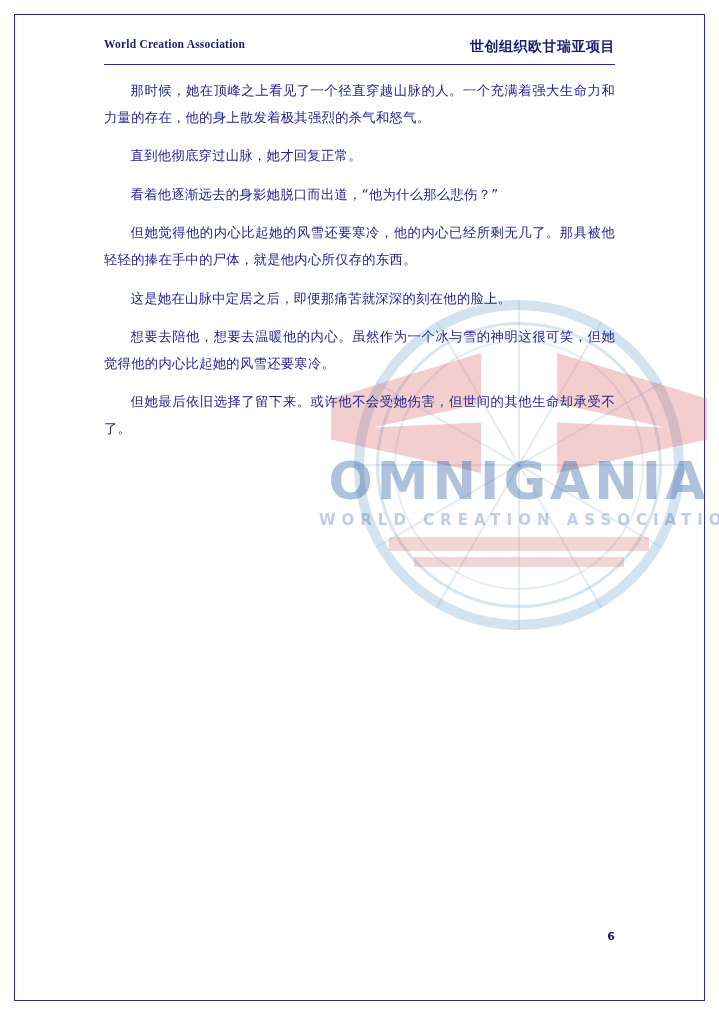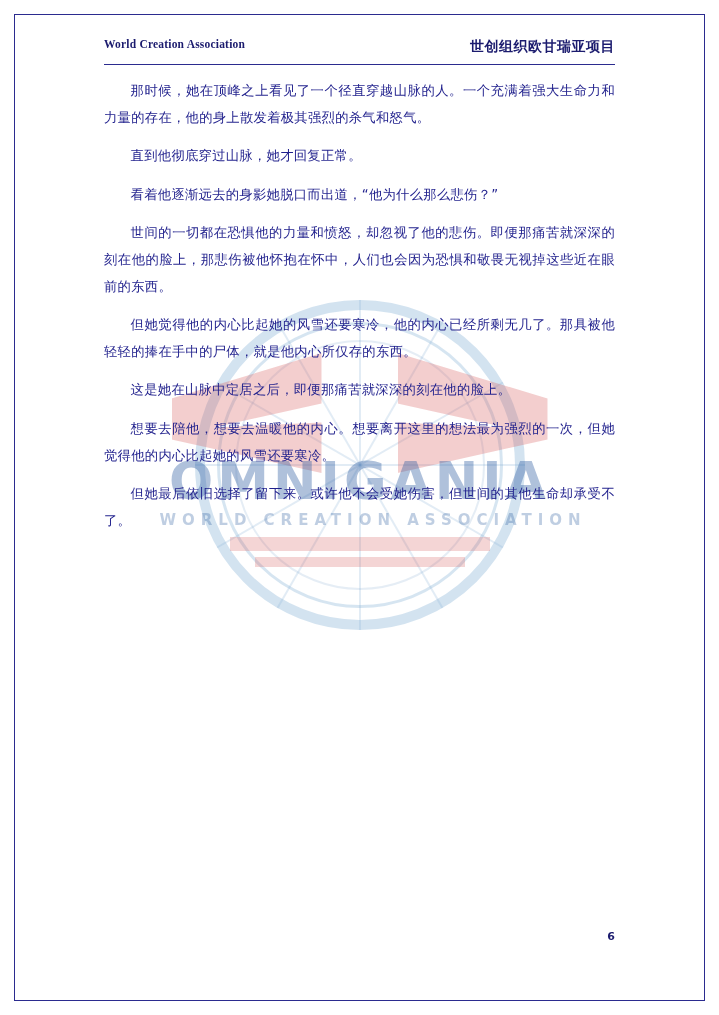--- a/index.html
+++ b/index.html
@@ -34,21 +34,21 @@
 
   
   .watermark {
     position: absolute;
     left: 0;
     top: 255px;
     width: 719px;
     height: 420px;
     display: flex;
     align-items: center;
-    justify-content: center;
+    justify-content: flex-end;
     pointer-events: none;
     z-index: 0;
   }
   .wm-inner {
     position: relative;
     width: 400px;
     height: 400px;
   }
   .wm-ring {
     position: absolute;
@@ -217,24 +217,23 @@
 
     <div class="header">
       <div class="header-left">World Creation Association</div>
       <div class="header-right">世创组织欧甘瑞亚项目</div>
     </div>
 
     <div class="body-text">
       <p>那时候，她在顶峰之上看见了一个径直穿越山脉的人。一个充满着强大生命力和力量的存在，他的身上散发着极其强烈的杀气和怒气。</p>
       <p>直到他彻底穿过山脉，她才回复正常。</p>
       <p>看着他逐渐远去的身影她脱口而出道，“他为什么那么悲伤？”</p>
-      <p>世间的一切都在恐惧他的力量和愤怒，却忽视了他的悲伤。即便那痛苦就深深的刻在他的脸上，那悲伤被他怀抱在怀中，人们也会因为恐惧和敬畏无视掉这些近在眼前的东西。</p>
       <p>但她觉得他的内心比起她的风雪还要寒冷，他的内心已经所剩无几了。那具被他轻轻的捧在手中的尸体，就是他内心所仅存的东西。</p>
       <p>这是她在山脉中定居之后，即便那痛苦就深深的刻在他的脸上。</p>
-      <p>想要去陪他，想要去温暖他的内心。想要离开这里的想法最为强烈的一次，但她觉得他的内心比起她的风雪还要寒冷。</p>
+      <p>想要去陪他，想要去温暖他的内心。虽然作为一个冰与雪的神明这很可笑，但她觉得他的内心比起她的风雪还要寒冷。</p>
       <p>但她最后依旧选择了留下来。或许他不会受她伤害，但世间的其他生命却承受不了。</p>
     </div>
 
   </div>
 
   <div class="page-number">6</div>
 
 </div>
 
 </body></html>

